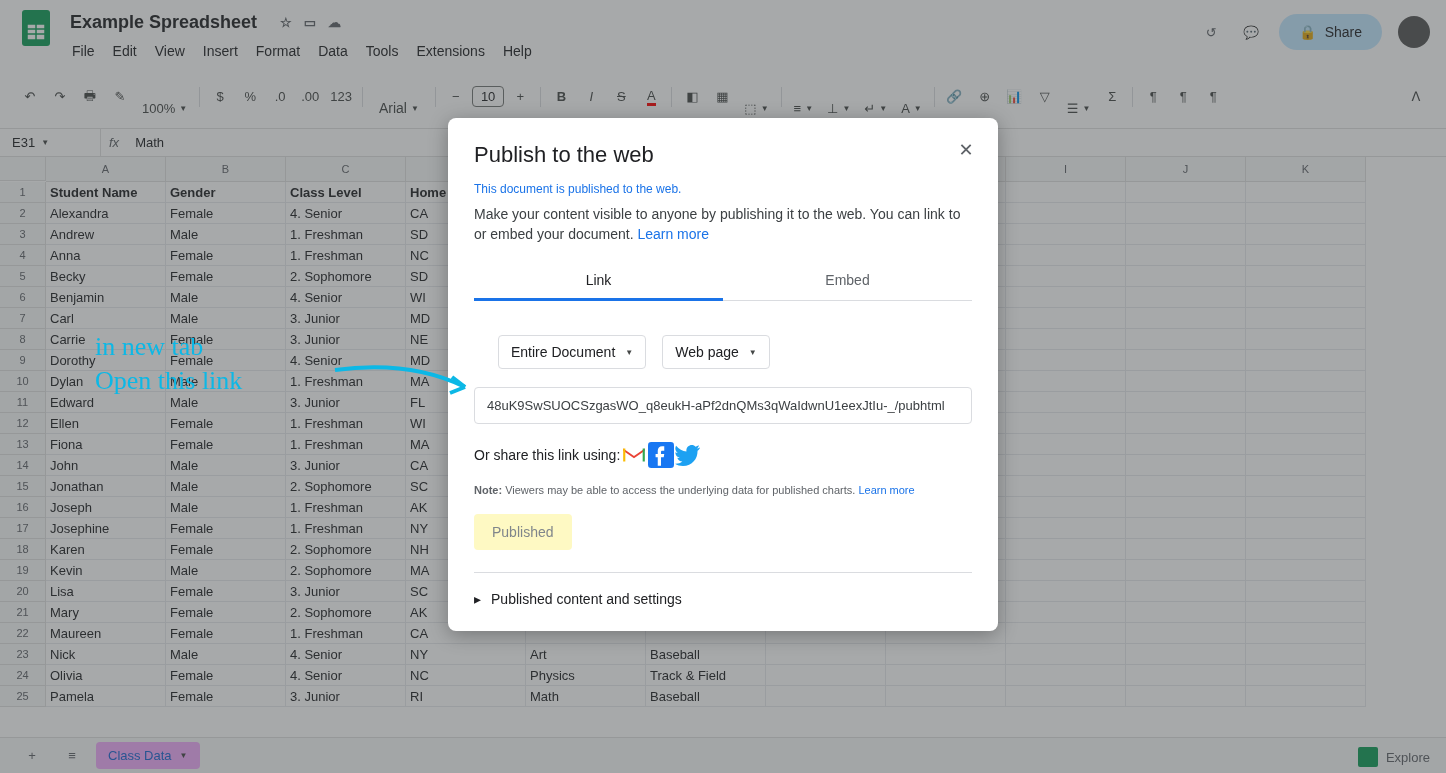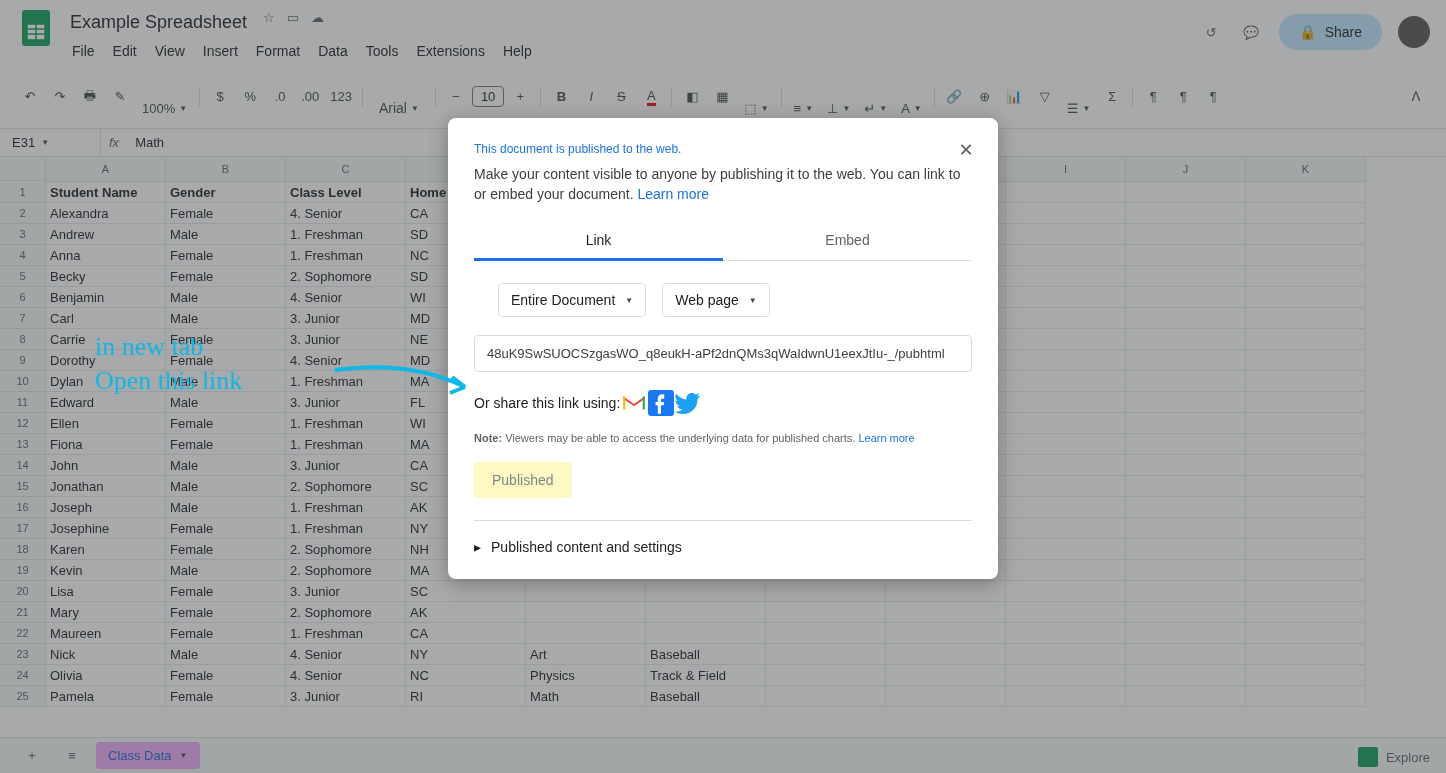--- a/index.html
+++ b/index.html
@@ -1,21 +1,21 @@
 <!DOCTYPE html>
 <html><head>
 <meta charset="utf-8">
 <style>
 * { margin:0; padding:0; box-sizing:border-box; }
 body { font-family:Arial,sans-serif; font-size:13px; color:#202124; background:#fff; overflow:hidden; width:1446px; height:773px; position:relative; }
 .header { padding:8px 16px 0 16px; display:flex; align-items:flex-start; gap:8px; }
 .logo { width:40px; height:40px; display:flex; align-items:center; justify-content:center; }
 .logo svg { width:28px; height:36px; }
 .title-area { flex:1; }
-.title-row { display:flex; align-items:flex-start; gap:10px; padding:2px 0; }
+.title-row { display:flex; align-items:center; gap:17px; padding:2px 0;font-weight:bold; }
 .doc-title { font-size:18px; color:#202124; padding:2px 6px; }
 .title-icons { display:flex; gap:12px; color:#5f6368; }
 .title-icons span { cursor:pointer; }
 .menu-row { display:flex; gap:2px; padding:2px 0; }
 .menu-item { padding:4px 8px; font-size:14px; color:#202124; border-radius:4px; cursor:pointer; }
 .header-right { display:flex; align-items:center; gap:16px; padding-top:6px; }
 .header-icon { width:24px; height:24px; color:#5f6368; display:flex; align-items:center; justify-content:center; cursor:pointer; }
 .share-btn { background:#c2e7ff; border-radius:32px; padding:10px 20px; display:flex; align-items:center; gap:8px; font-size:14px; font-weight:500; cursor:pointer; }
 .avatar { width:32px; height:32px; border-radius:50%; background:#555; }
 .toolbar { display:flex; align-items:center; gap:2px; padding:6px 16px; border-bottom:1px solid #e0e0e0; }
@@ -43,21 +43,21 @@
 .sheet-tab { background:#f0abfc; color:#1967d2; padding:6px 12px; border-radius:4px; display:flex; align-items:center; gap:6px; font-size:13px; font-weight:500; cursor:pointer; }
 .explore { position:absolute; right:16px; bottom:6px; display:flex; align-items:center; gap:8px; font-size:13px; color:#5f6368; }
 .explore-icon { width:20px; height:20px; background:#0f9d58; border-radius:2px; }
 .overlay { position:absolute; inset:0; background:rgba(60,64,67,0.45); z-index:10; }
 .dialog { position:absolute; left:448px; top:118px; width:550px; background:#fff; border-radius:8px; box-shadow:0 4px 20px rgba(0,0,0,0.3); z-index:20; padding:24px 26px; }
 .dialog-title { font-size:22px; color:#202124; margin-bottom:14px; font-family:'Google Sans',Arial,sans-serif; }
 .dialog-close { position:absolute; right:20px; top:20px; width:24px; height:24px; display:flex; align-items:center; justify-content:center; color:#5f6368; cursor:pointer; font-size:18px; }
 .dialog-status { color:#1a73e8; font-size:12px; margin-bottom:8px; }
 .dialog-desc { font-size:14px; color:#3c4043; line-height:20px; margin-bottom:18px; }
 .dialog-link { color:#1a73e8; cursor:pointer; }
-.tabs { display:flex; border-bottom:1px solid #dadce0; margin-bottom:22px; }
+.tabs { display:flex; border-bottom:1px solid #dadce0; margin-bottom:34px; }
 .tab { flex:1; text-align:center; padding:10px 0; font-size:14px; color:#5f6368; cursor:pointer; }
 .tab.active { color:#202124; font-weight:500; border-bottom:3px solid #1a73e8; margin-bottom:-1px; }
 .selects { display:flex; gap:16px; margin-bottom:18px;padding-left:24px; }
 .select-btn { border:1px solid #dadce0; border-radius:4px; padding:8px 12px; font-size:14px; display:flex; align-items:center; gap:8px; cursor:pointer; }
 .url-box { border:1px solid #dadce0; border-radius:4px; padding:10px 12px; font-size:13px; color:#3c4043; margin-bottom:18px; overflow:hidden; white-space:nowrap; }
 .share-row { display:flex; align-items:center; gap:1px; margin-bottom:16px; font-size:14px; }
 .share-icon { width:26px; height:26px; cursor:pointer; }
 .note { font-size:11px; color:#5f6368; margin-bottom:18px; }
 .note b { font-weight:bold; }
 .note .lm { color:#1a73e8; cursor:pointer; }
@@ -568,20 +568,21 @@
   <div class="explore">
     <div class="explore-icon"></div>
     <span>Explore</span>
   </div>
 </div>
 
 <div class="overlay"></div>
 
 <div class="dialog">
   <div class="dialog-close">✕</div>
+  <div class="dialog-title">Publish to the web</div>
   <div class="dialog-status">This document is published to the web.</div>
   <div class="dialog-desc">
     <span>Make your content visible to anyone by publishing it to the web. You can link to or embed your document. </span><span class="dialog-link">Learn more</span>
   </div>
   <div class="tabs">
     <div class="tab active">Link</div>
     <div class="tab">Embed</div>
   </div>
   <div class="selects">
     <div class="select-btn">

